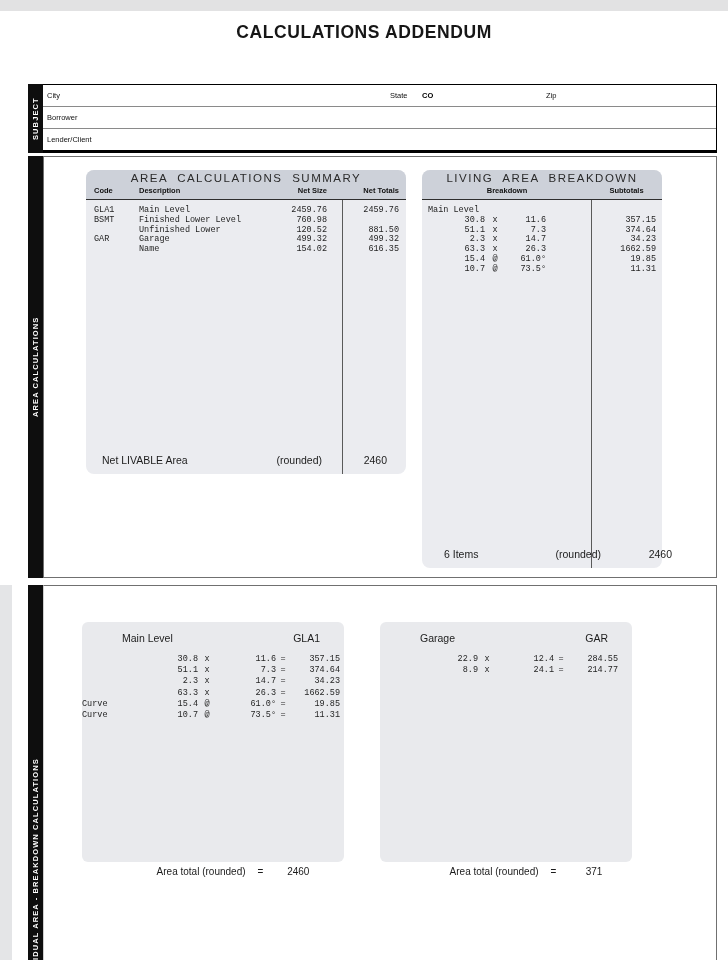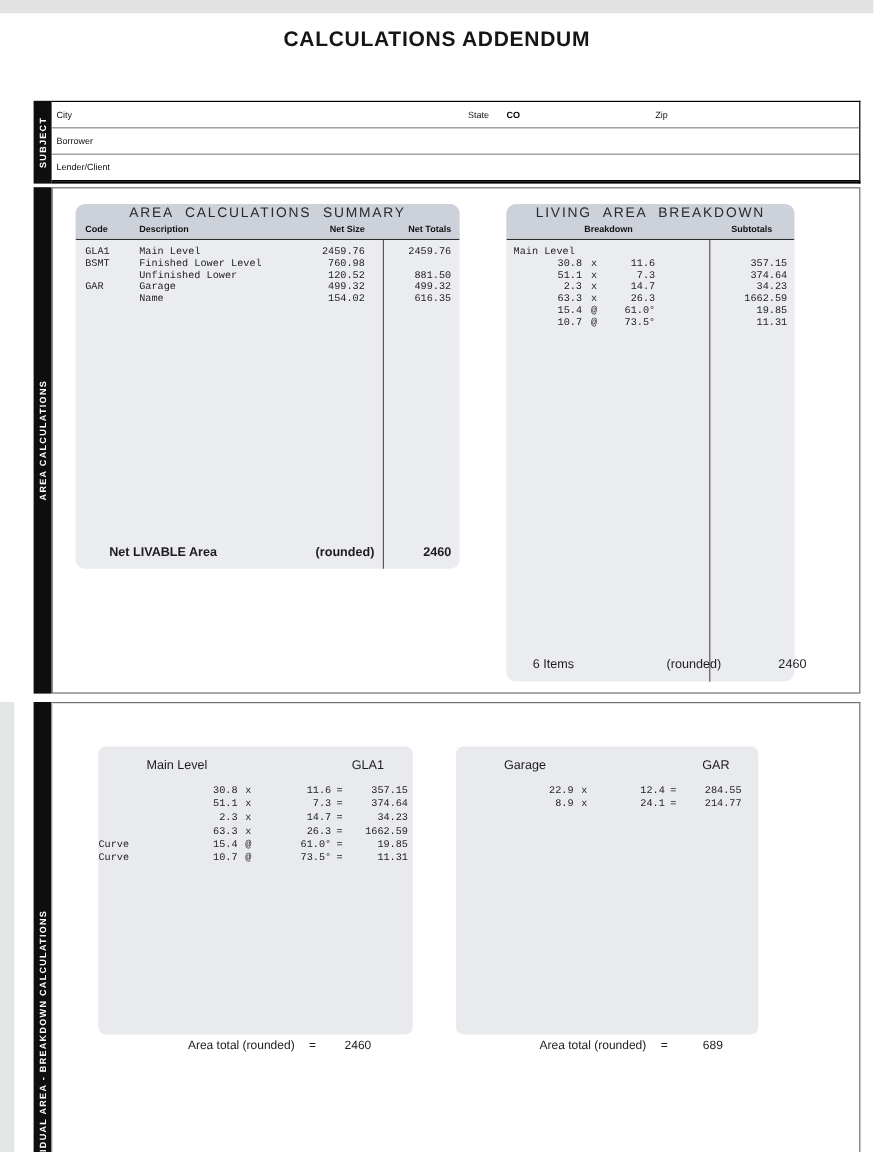--- a/index.html
+++ b/index.html
@@ -47,39 +47,39 @@
   .phead{position:absolute;top:0;left:0;right:0;height:30px;background:#cdd1d9;
     border-radius:8px 8px 0 0;border-bottom:1.5px solid #2e2e2e;box-sizing:border-box;}
   .ptitle{position:absolute;top:2px;left:0;right:0;text-align:center;font-size:11.5px;
     color:#2a2a2a;letter-spacing:1.5px;word-spacing:5px;white-space:nowrap;}
   .pcols{position:absolute;top:16px;left:0;right:0;font-size:7.5px;font-weight:bold;color:#111;}
   .divider{position:absolute;width:1px;background:#5a5a5a;top:30px;bottom:0;}
 
   .mono{font-family:"Liberation Mono", monospace;font-size:8.5px;color:#1f1f1f;}
 
   
-  .panel-summary{left:63px;top:170px;width:320px;height:304px;}
+  .panel-summary{left:86px;top:170px;width:320px;height:304px;}
   .s-grid{display:grid;grid-template-columns:45px 132px 56px 72px;padding-left:8px;}
   .s-row{display:grid;grid-template-columns:45px 132px 56px 72px;padding-left:8px;
     height:9.8px;line-height:9.8px;}
   .cs-size,.cs-total{text-align:right;}
   .pbody{position:absolute;top:36px;left:0;right:0;}
 
   
   .panel-living{left:422px;top:170px;width:240px;height:398px;}
   .l-row{display:grid;grid-template-columns:57px 20px 41px 110px;padding-left:6px;
     height:9.8px;line-height:9.8px;}
   .cl-a,.cl-b,.cl-sub{text-align:right;}
   .cl-op{text-align:center;}
   .group-label{padding-left:6px;height:9.8px;line-height:9.8px;}
 
   
   .pfoot{position:absolute;bottom:2px;left:0;right:0;height:24px;display:grid;
     align-items:center;font-size:10.5px;color:#1c1c1c;}
-  .pfoot.sum{grid-template-columns:172px 48px 65px;padding-left:28px;font-weight:bold;}
+  .pfoot.sum{grid-template-columns:172px 48px 65px;padding-left:16px;}
   .pfoot.liv{grid-template-columns:109px 48px 71px;padding-left:22px;}
   .pf-rounded{text-align:right;}
   .pf-total{text-align:right;}
 
   
   .bpanel{background:#e9eaed;border-radius:6px;}
   .panel-main{left:82px;top:622px;width:262px;height:240px;}
   .panel-garage{left:380px;top:622px;width:252px;height:240px;}
   .bname{position:absolute;top:10px;left:40px;font-size:10.5px;color:#1c1c1c;}
   .bcode{position:absolute;top:10px;right:24px;font-size:10.5px;color:#1c1c1c;}
@@ -320,14 +320,14 @@
     <span class="cb-op">x</span>
     <span class="cb-b">24.1</span>
     <span class="cb-eq">=</span>
     <span class="cb-res">214.77</span>
   </div>
     </div>
 </div>
 <div class="abs total-line total-garage">
   <span>Area total (rounded)</span>
   <span class="tl-eq">=</span>
-  <span class="tl-val">689</span>
+  <span class="tl-val">371</span>
 </div>
 
 </body></html>

